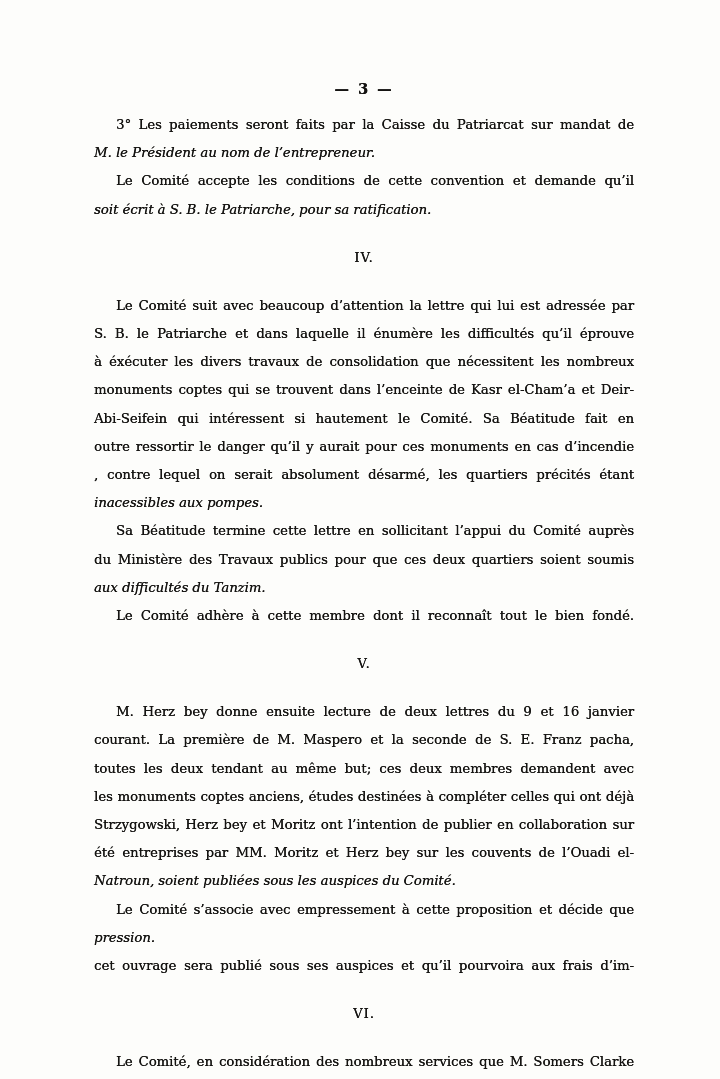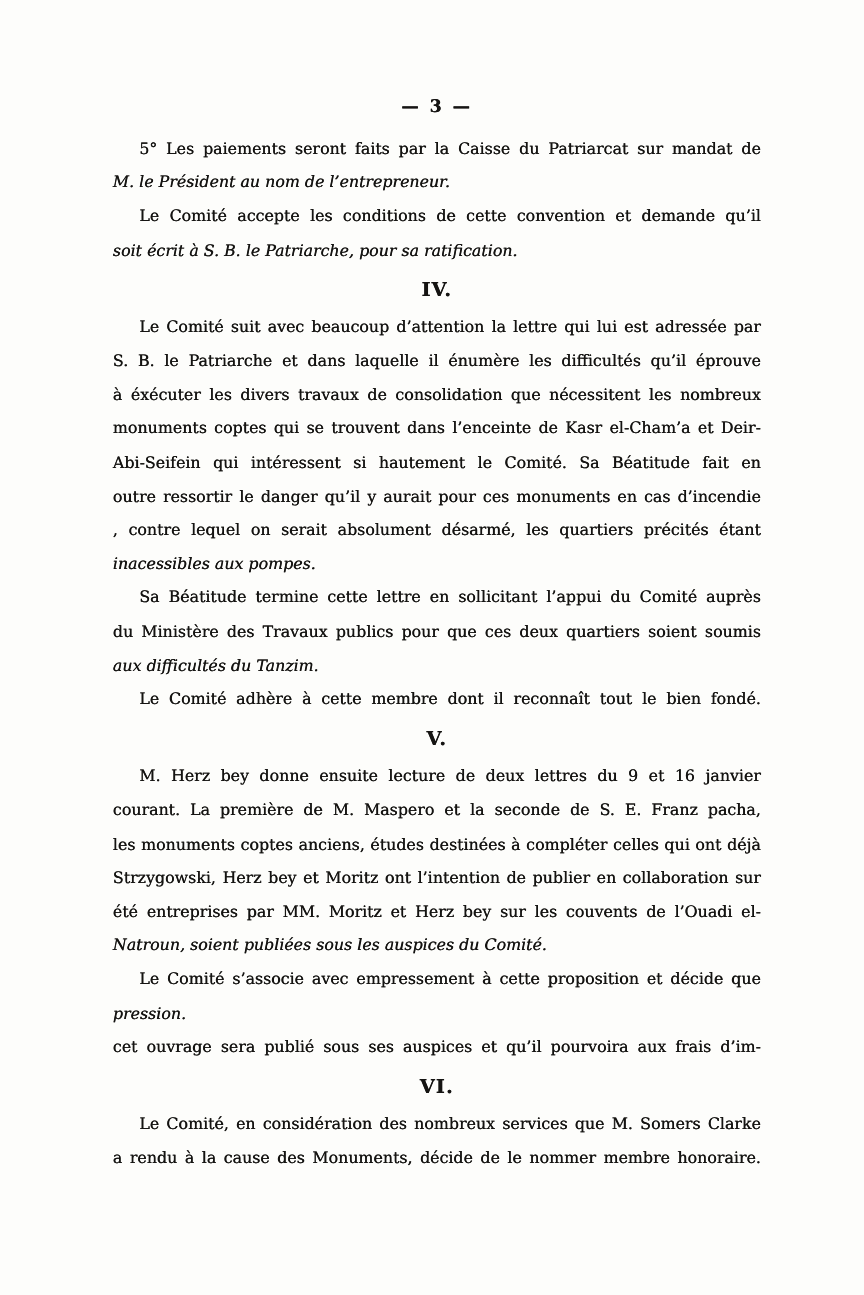--- a/index.html
+++ b/index.html
@@ -25,24 +25,24 @@
   .page-number {
     text-align: center;
     font-size: 14.5px;
     font-weight: bold;
     letter-spacing: 2px;
     margin-bottom: 14px;
     text-shadow: 0.2px 0 0 currentColor;
   }
   .section-heading {
     text-align: center;
-    font-size: 16px;
-    font-weight: bold;
+    font-size: 13px;
+    font-weight: normal;
     line-height: 28px;
-    margin: 4px 0;
+    margin: 20px 0;
     letter-spacing: 1px;
     text-shadow: 0.2px 0 0 currentColor;
   }
   .paragraph {
     margin: 0;
   }
   .line {
     font-size: 13.2px;
     line-height: 28.2px;
     text-align: justify;
@@ -59,21 +59,21 @@
   }
 </style>
 </head>
 <body>
 
 <div class="page">
   <div class="content">
     <div class="page-number">— 3 —</div>
     <div id="doc-body">
         <div class="paragraph">
-          <div class="line first">5° Les paiements seront faits par la Caisse du Patriarcat sur mandat de</div>
+          <div class="line first">3° Les paiements seront faits par la Caisse du Patriarcat sur mandat de</div>
           <div class="line para-last">M. le Président au nom de l’entrepreneur.</div>
         </div>
         <div class="paragraph">
           <div class="line first">Le Comité accepte les conditions de cette convention et demande qu’il</div>
           <div class="line para-last">soit écrit à S. B. le Patriarche, pour sa ratification.</div>
         </div>
         <div class="section-heading">IV.</div>
         <div class="paragraph">
           <div class="line first">Le Comité suit avec beaucoup d’attention la lettre qui lui est adressée par</div>
           <div class="line">S. B. le Patriarche et dans laquelle il énumère les difficultés qu’il éprouve</div>
@@ -89,20 +89,21 @@
           <div class="line">du Ministère des Travaux publics pour que ces deux quartiers soient soumis</div>
           <div class="line para-last">aux difficultés du Tanzim.</div>
         </div>
         <div class="paragraph">
           <div class="line first">Le Comité adhère à cette membre dont il reconnaît tout le bien fondé.</div>
         </div>
         <div class="section-heading">V.</div>
         <div class="paragraph">
           <div class="line first">M. Herz bey donne ensuite lecture de deux lettres du 9 et 16 janvier</div>
           <div class="line">courant. La première de M. Maspero et la seconde de S. E. Franz pacha,</div>
+          <div class="line">toutes les deux tendant au même but; ces deux membres demandent avec</div>
           <div class="line">les monuments coptes anciens, études destinées à compléter celles qui ont déjà</div>
           <div class="line">Strzygowski, Herz bey et Moritz ont l’intention de publier en collaboration sur</div>
           <div class="line">été entreprises par MM. Moritz et Herz bey sur les couvents de l’Ouadi el-</div>
           <div class="line para-last">Natroun, soient publiées sous les auspices du Comité.</div>
         </div>
         <div class="paragraph">
           <div class="line first">Le Comité s’associe avec empressement à cette proposition et décide que</div>
           <div class="line para-last">pression.</div>
           <div class="line">cet ouvrage sera publié sous ses auspices et qu’il pourvoira aux frais d’im-</div>
         </div>

